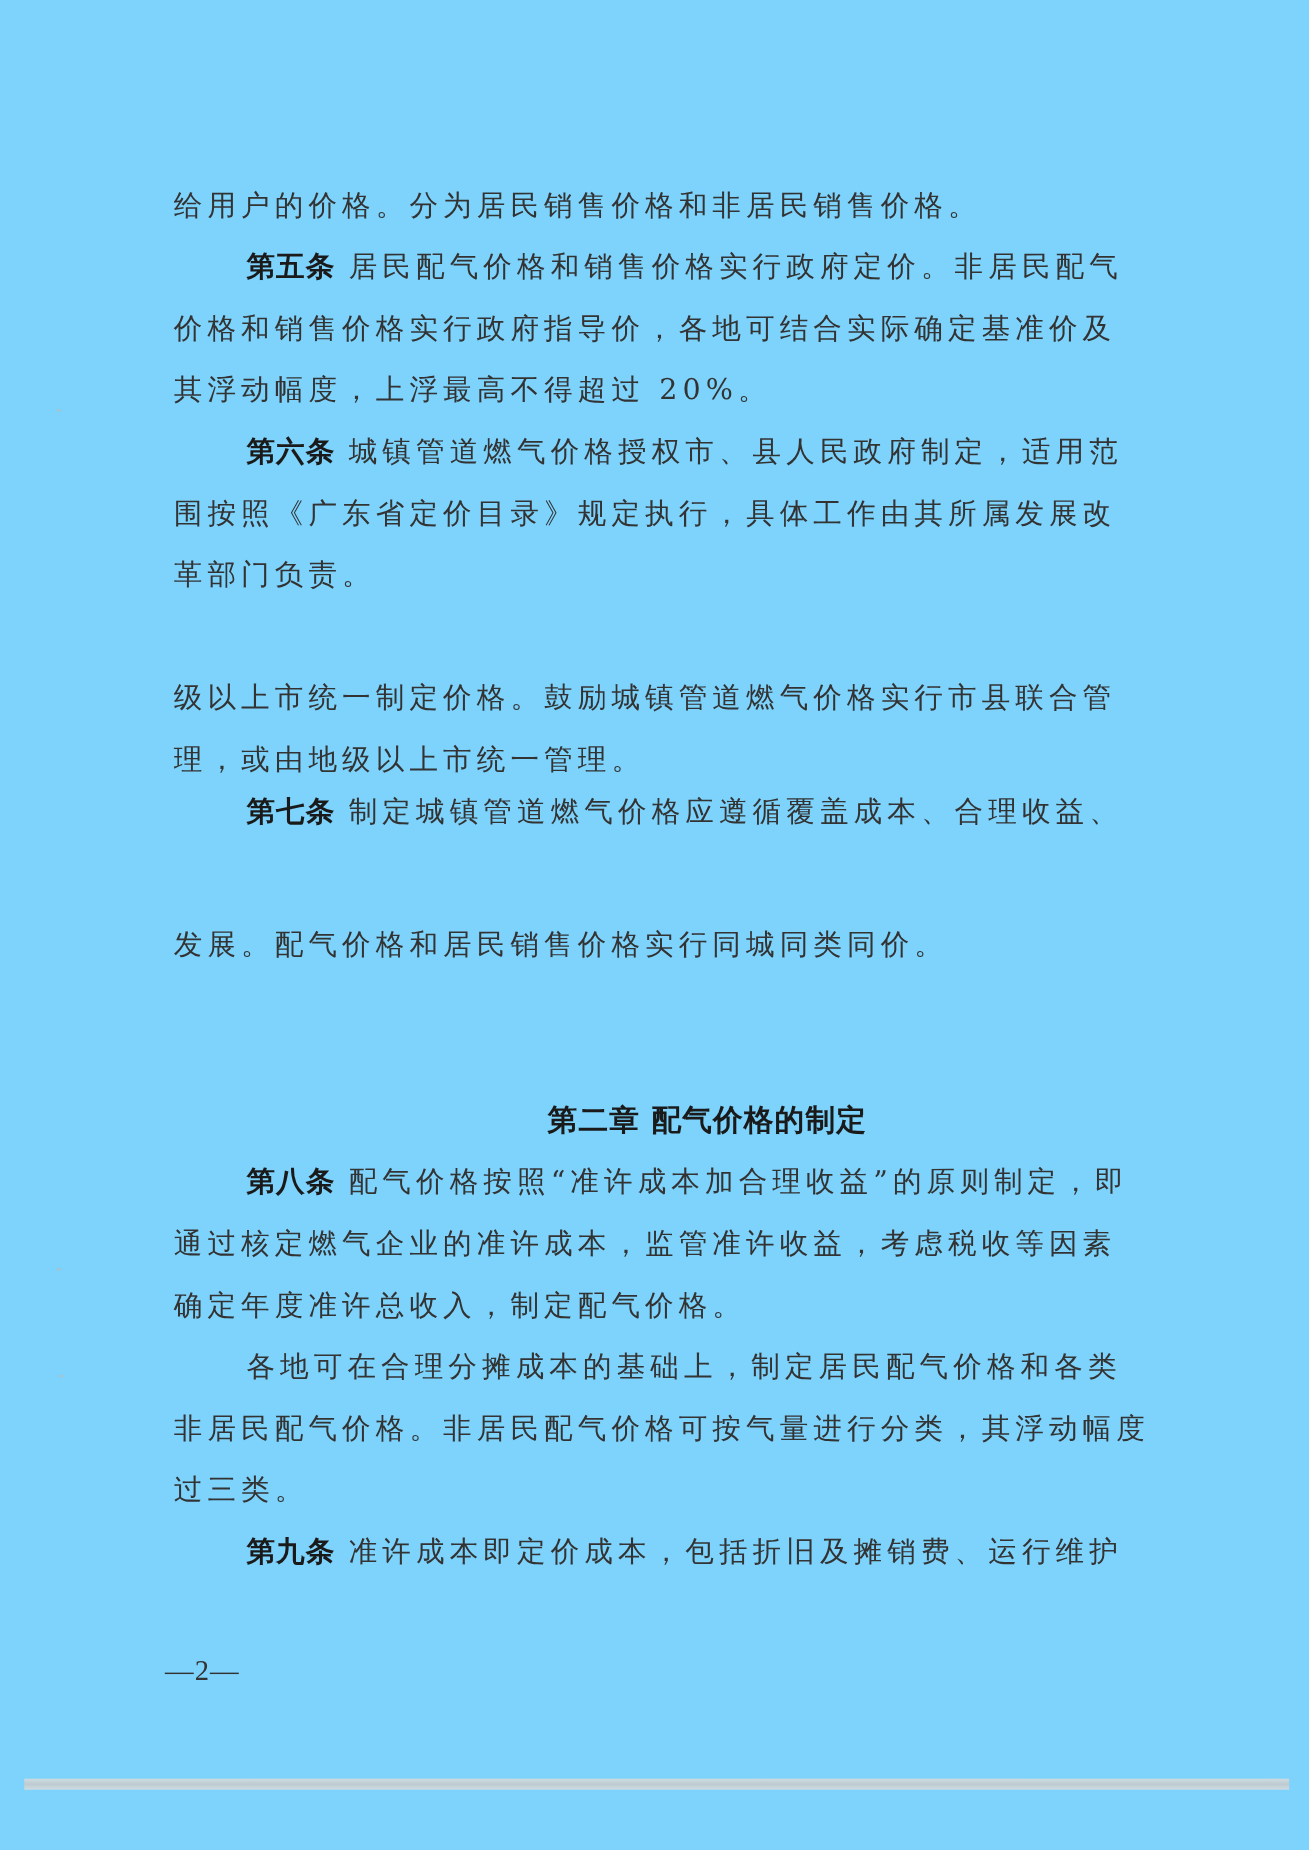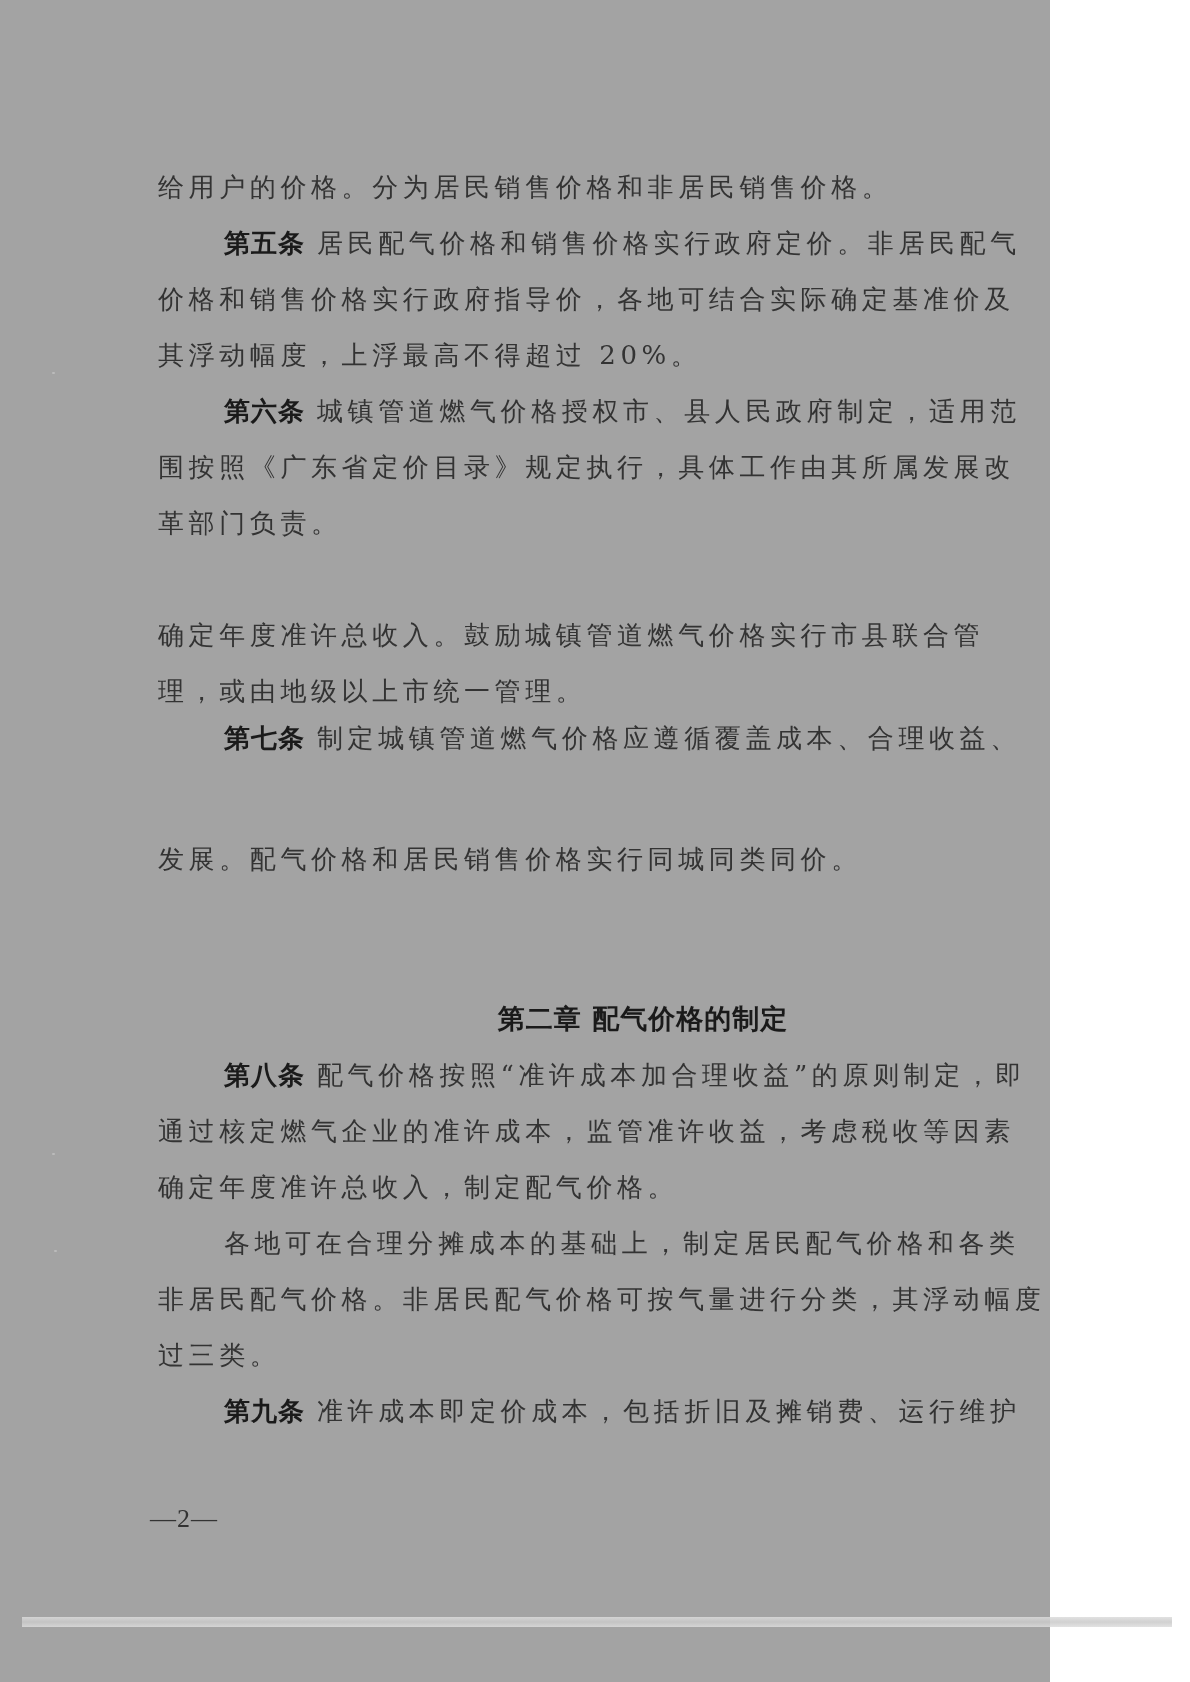--- a/index.html
+++ b/index.html
@@ -11,23 +11,23 @@
       width: 1190px;
       height: 1682px;
       position: relative;
       overflow: hidden;
       font-family: "DejaVu Serif", "Liberation Serif", serif;
       color: #2a2a2a;
     }
     .page {
       position: absolute;
       left: 0; top: 0;
-      width: 1050px;
+      width: 1190px;
       height: 1682px;
-      background: #a3a3a3;
+      background: #7dd3fc;
     }
     .line {
       position: absolute;
       left: 158px;
       width: 910px;
       height: 40px;
       font-size: 26px;
       line-height: 40px;
       letter-spacing: 4.6px;
       white-space: nowrap;
@@ -106,21 +106,21 @@
     <span class="art-label">第六条</span><span>城镇管道燃气价格授权市、县人民政府制定，适用范</span>
   </div>
   <div class="line" style="top:447px">
     <span>围按照《广东省定价目录》规定执行，具体工作由其所属发展改</span>
   </div>
   <div class="line" style="top:503px">
     <span>革部门负责。</span>
   </div>
 
   <div class="line" style="top:615px">
-    <span>确定年度准许总收入。鼓励城镇管道燃气价格实行市县联合管</span>
+    <span>级以上市统一制定价格。鼓励城镇管道燃气价格实行市县联合管</span>
   </div>
   <div class="line" style="top:671px">
     <span>理，或由地级以上市统一管理。</span>
   </div>
 
   <div class="line indent" style="top:718px">
     <span class="art-label">第七条</span><span>制定城镇管道燃气价格应遵循覆盖成本、合理收益、</span>
   </div>
   <div class="line" style="top:839px">
     <span>发展。配气价格和居民销售价格实行同城同类同价。</span>

